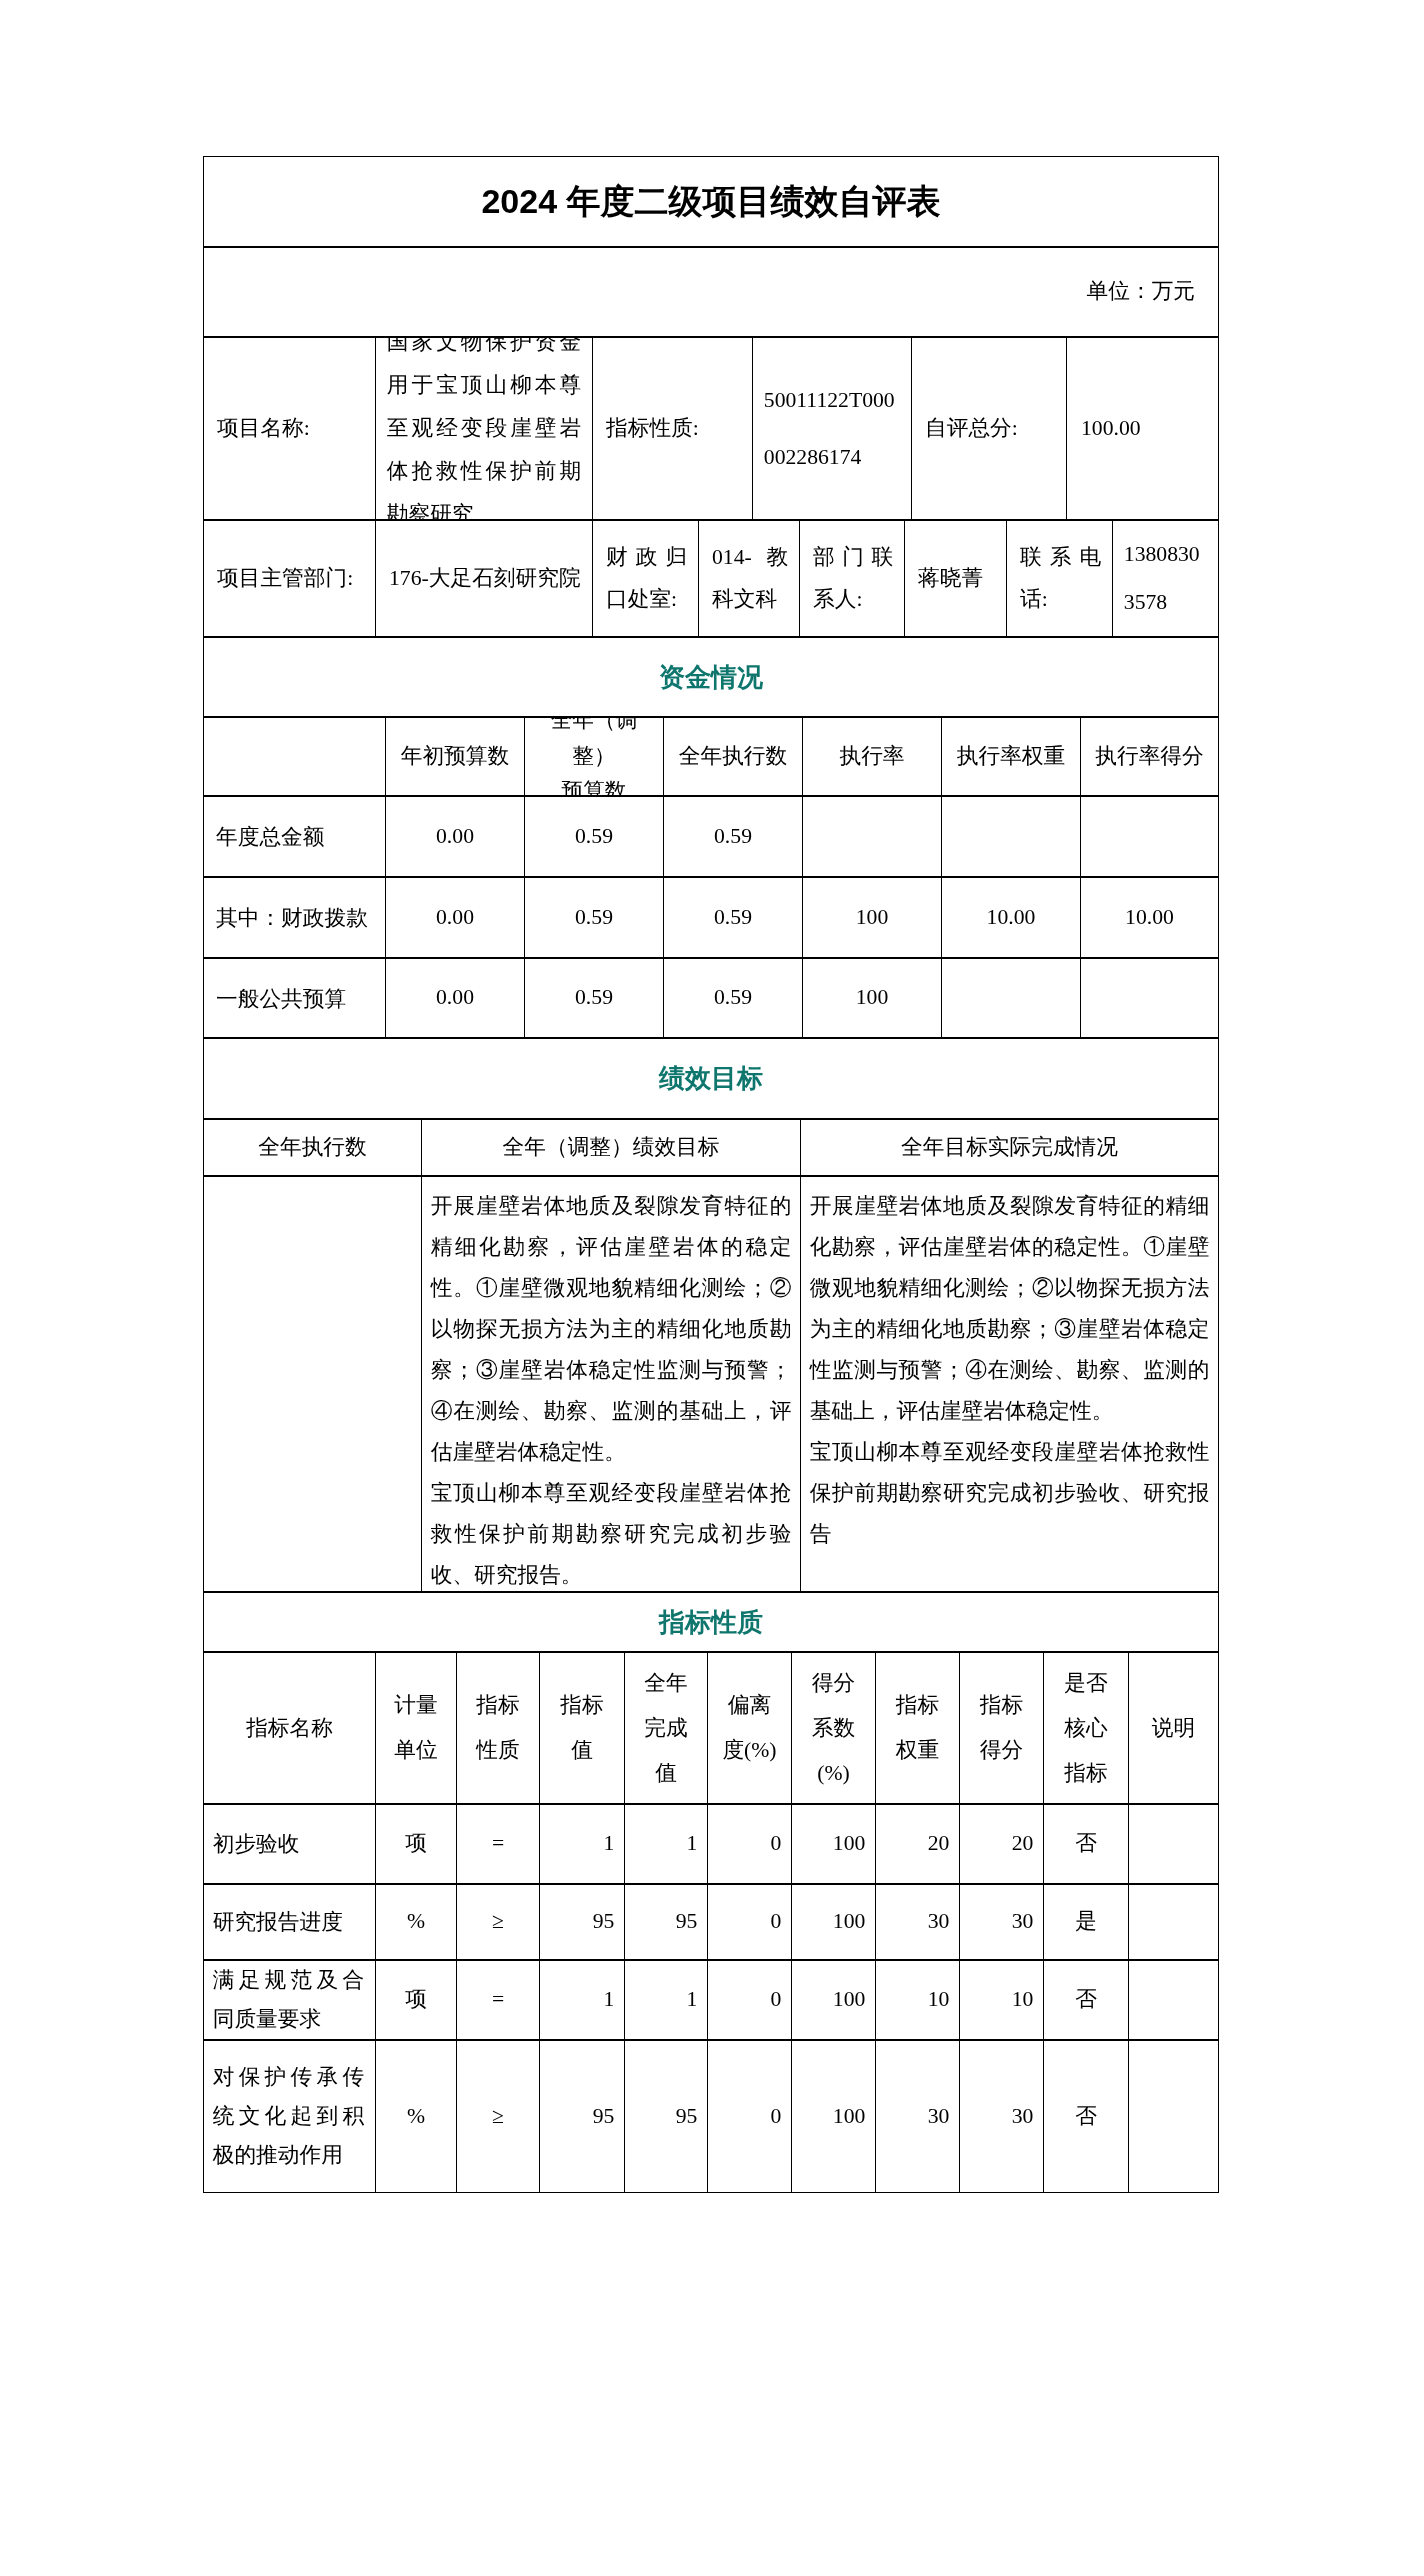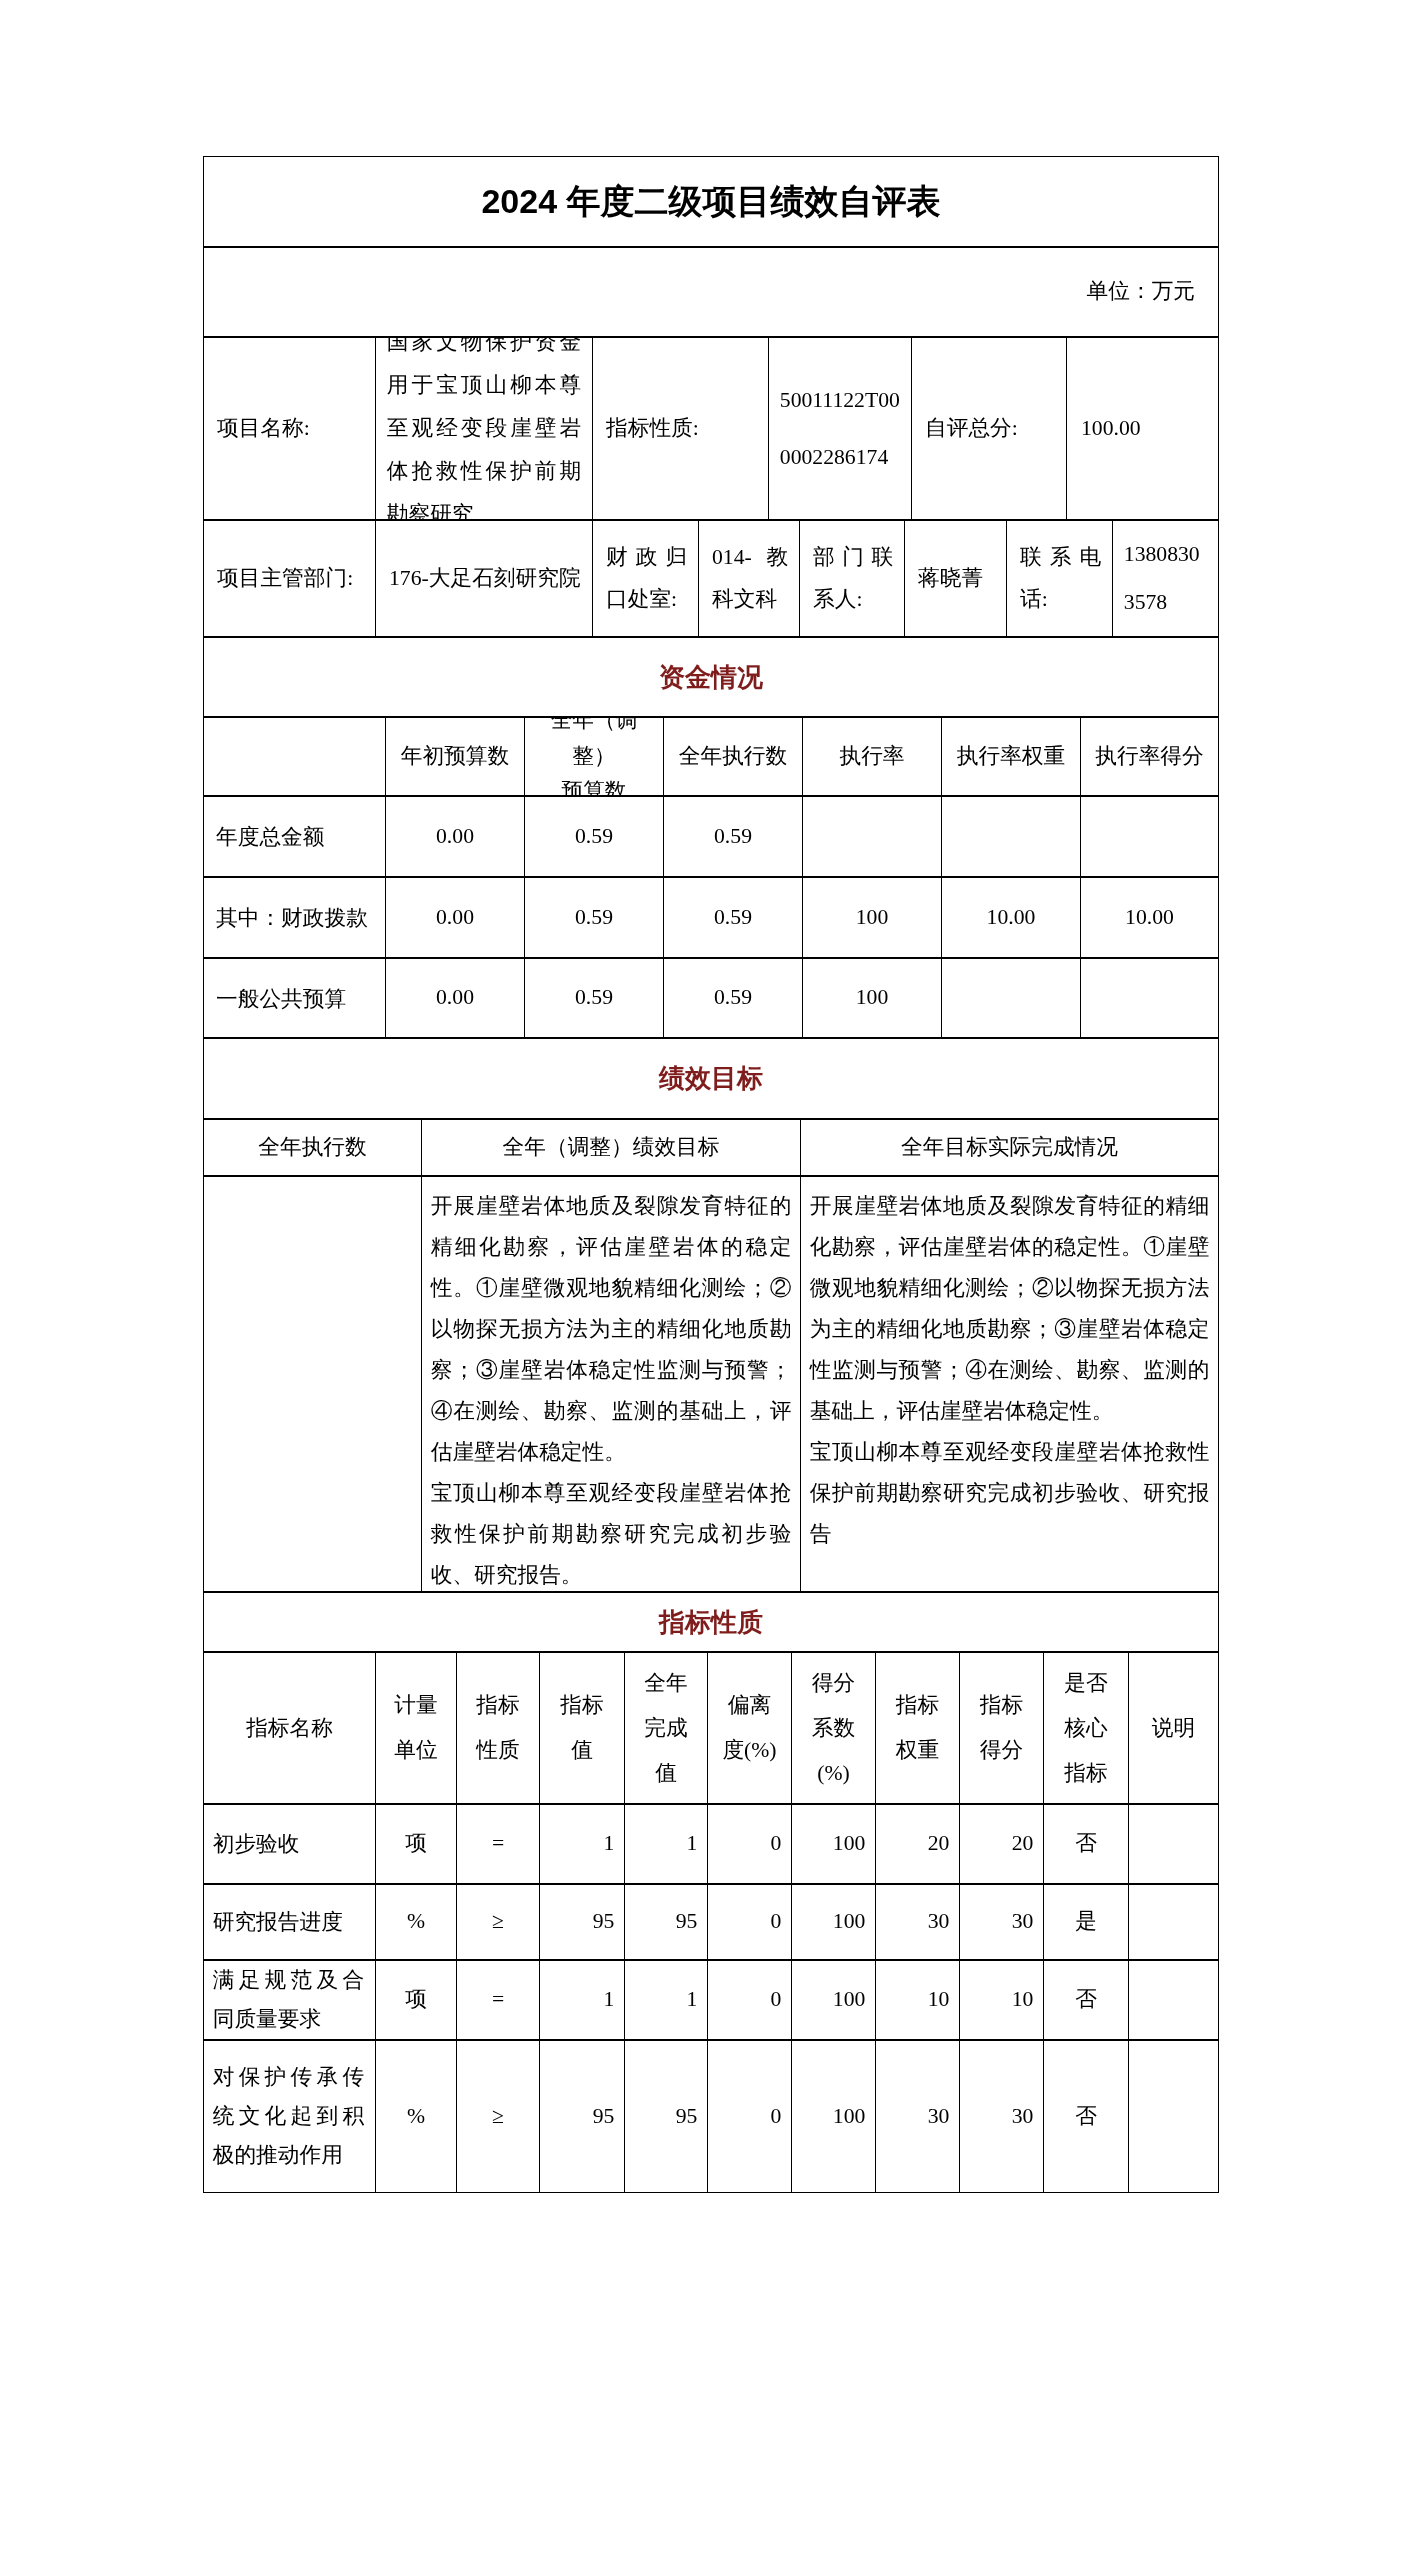--- a/index.html
+++ b/index.html
@@ -78,40 +78,39 @@
     justify-content: flex-end;
     text-align: right;
     padding-right: 23px;
   }
   .c-section {
     justify-content: center;
     text-align: center;
     font-family: "Liberation Sans", "DejaVu Sans", sans-serif;
     font-weight: bold;
     font-size: 26px;
-    color: #7f1d1d;
+    color: #0f766e;
   }
   .c-label {
     text-align: left;
     padding-left: 13px;
     line-height: 1.9;
     align-items: center;
   }
   .c-label > span { text-align: justify; }
   .c-wrap-label > span { text-align: justify; text-align-last: left; }
   .c-name {
     line-height: 43px;
     padding-top: 2.2px;
     padding-bottom: 2.2px;
   }
   .c-name > span { text-align: justify; }
   .c-code {
     line-height: 2.6;
     word-break: break-all;
-    margin-left: 16px;
   }
   .c-phone {
     line-height: 2.2;
     word-break: break-all;
   }
   .c-head {
     justify-content: center;
     text-align: center;
     font-weight: normal;
     line-height: 1.65;

